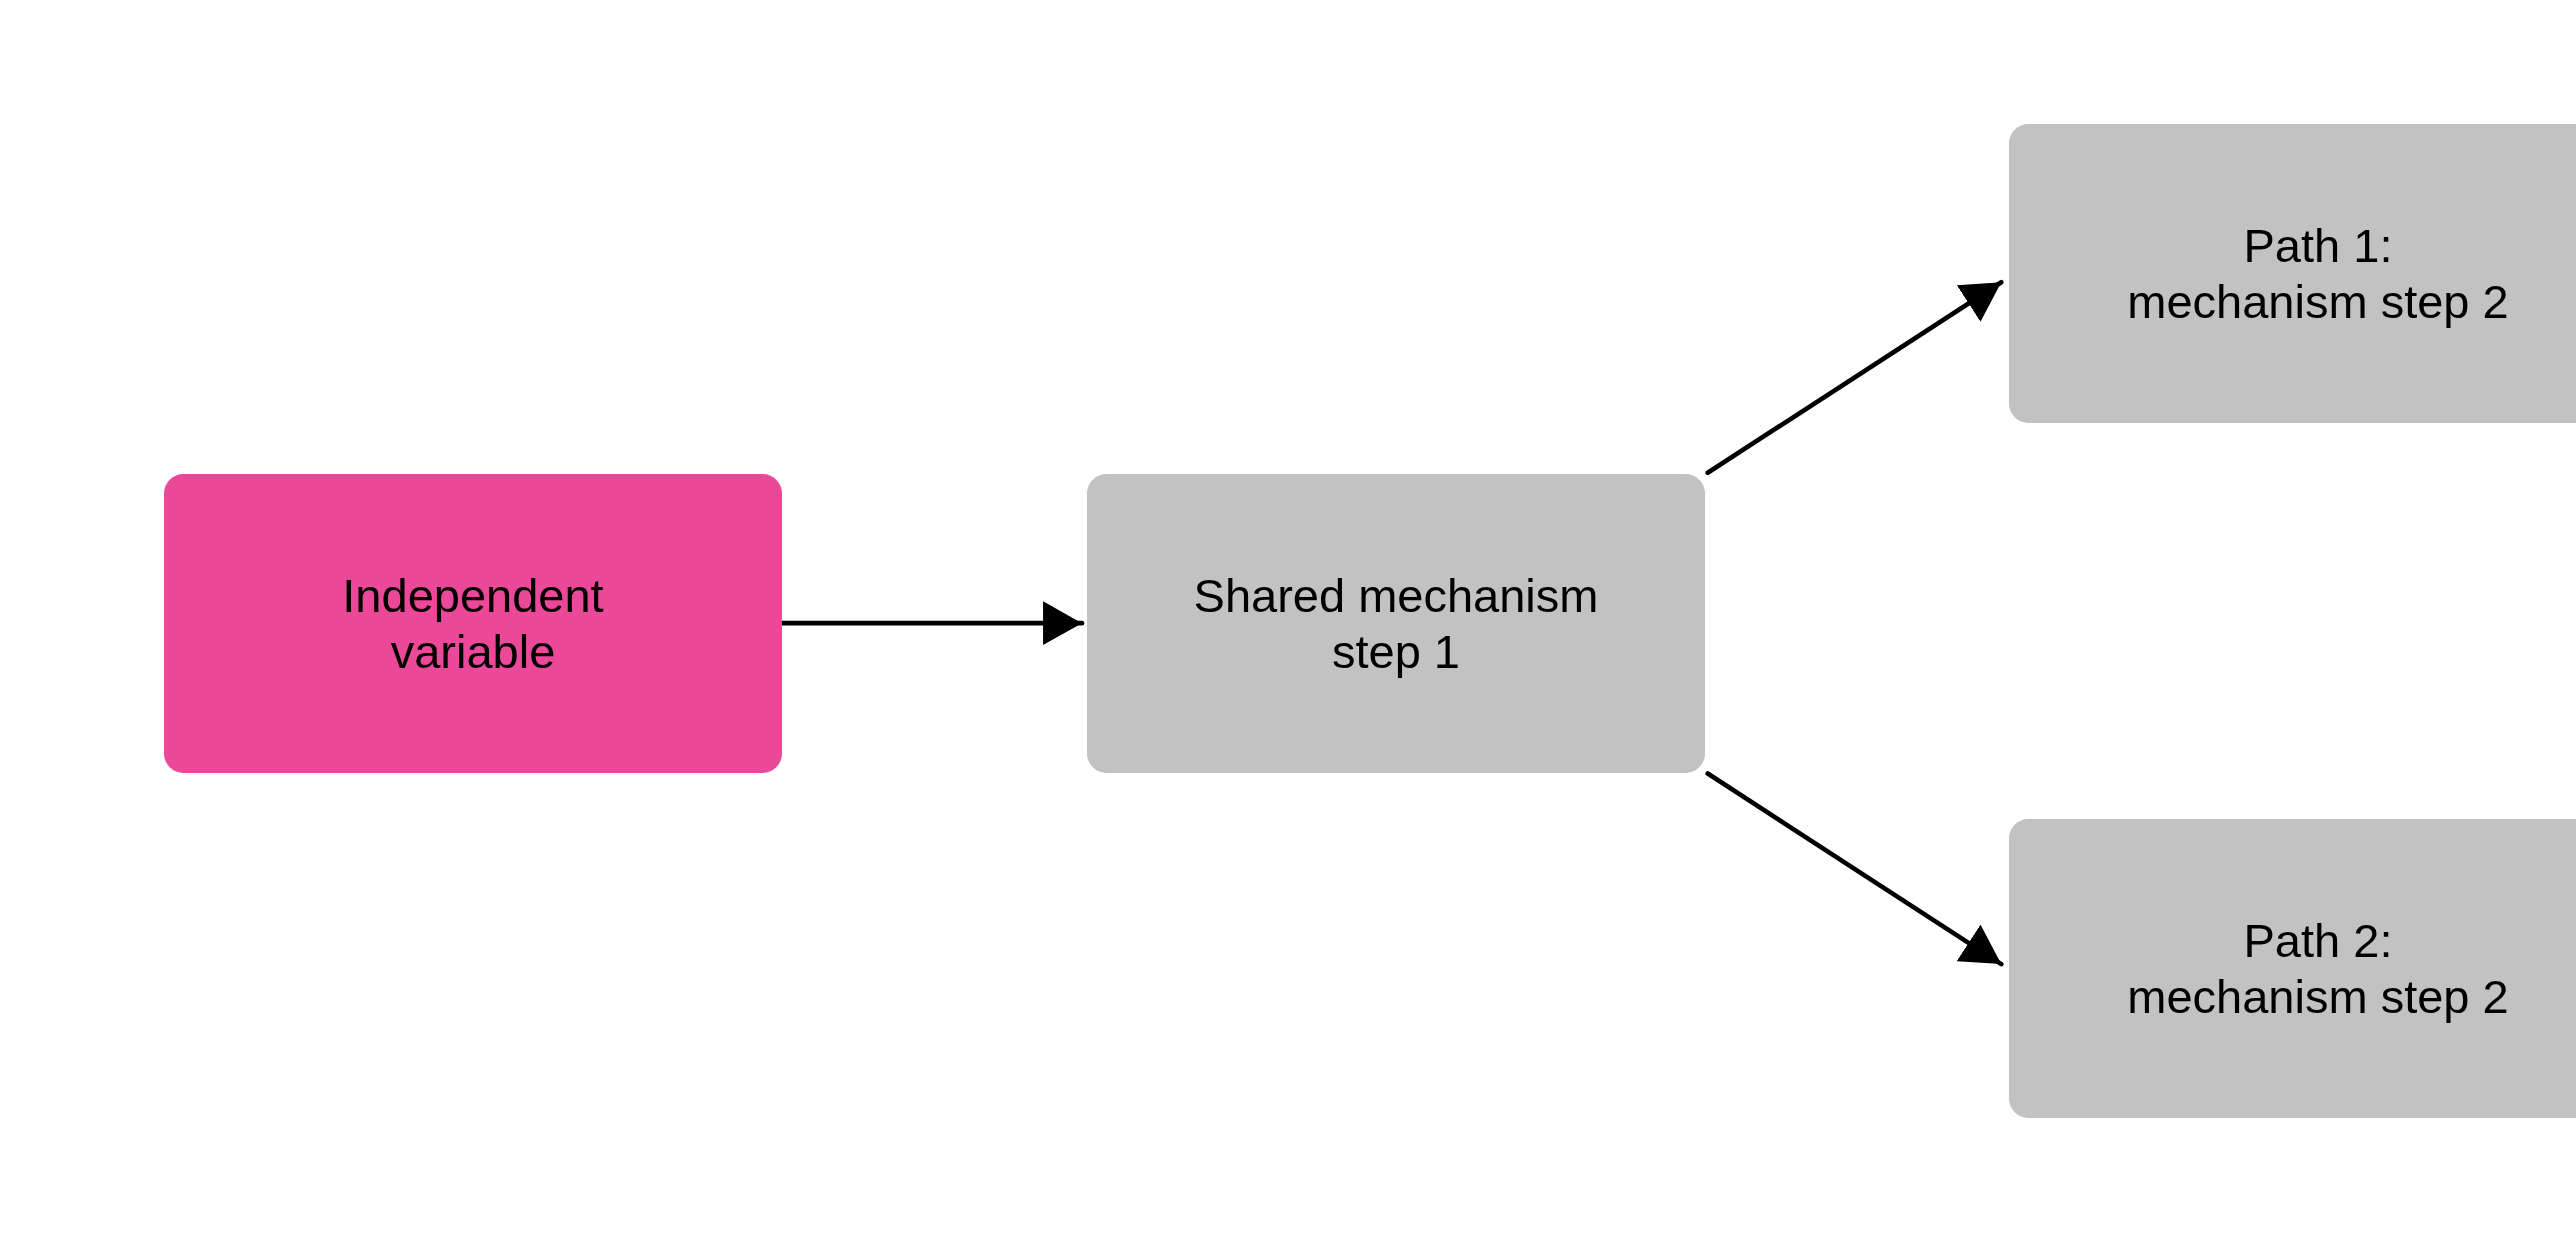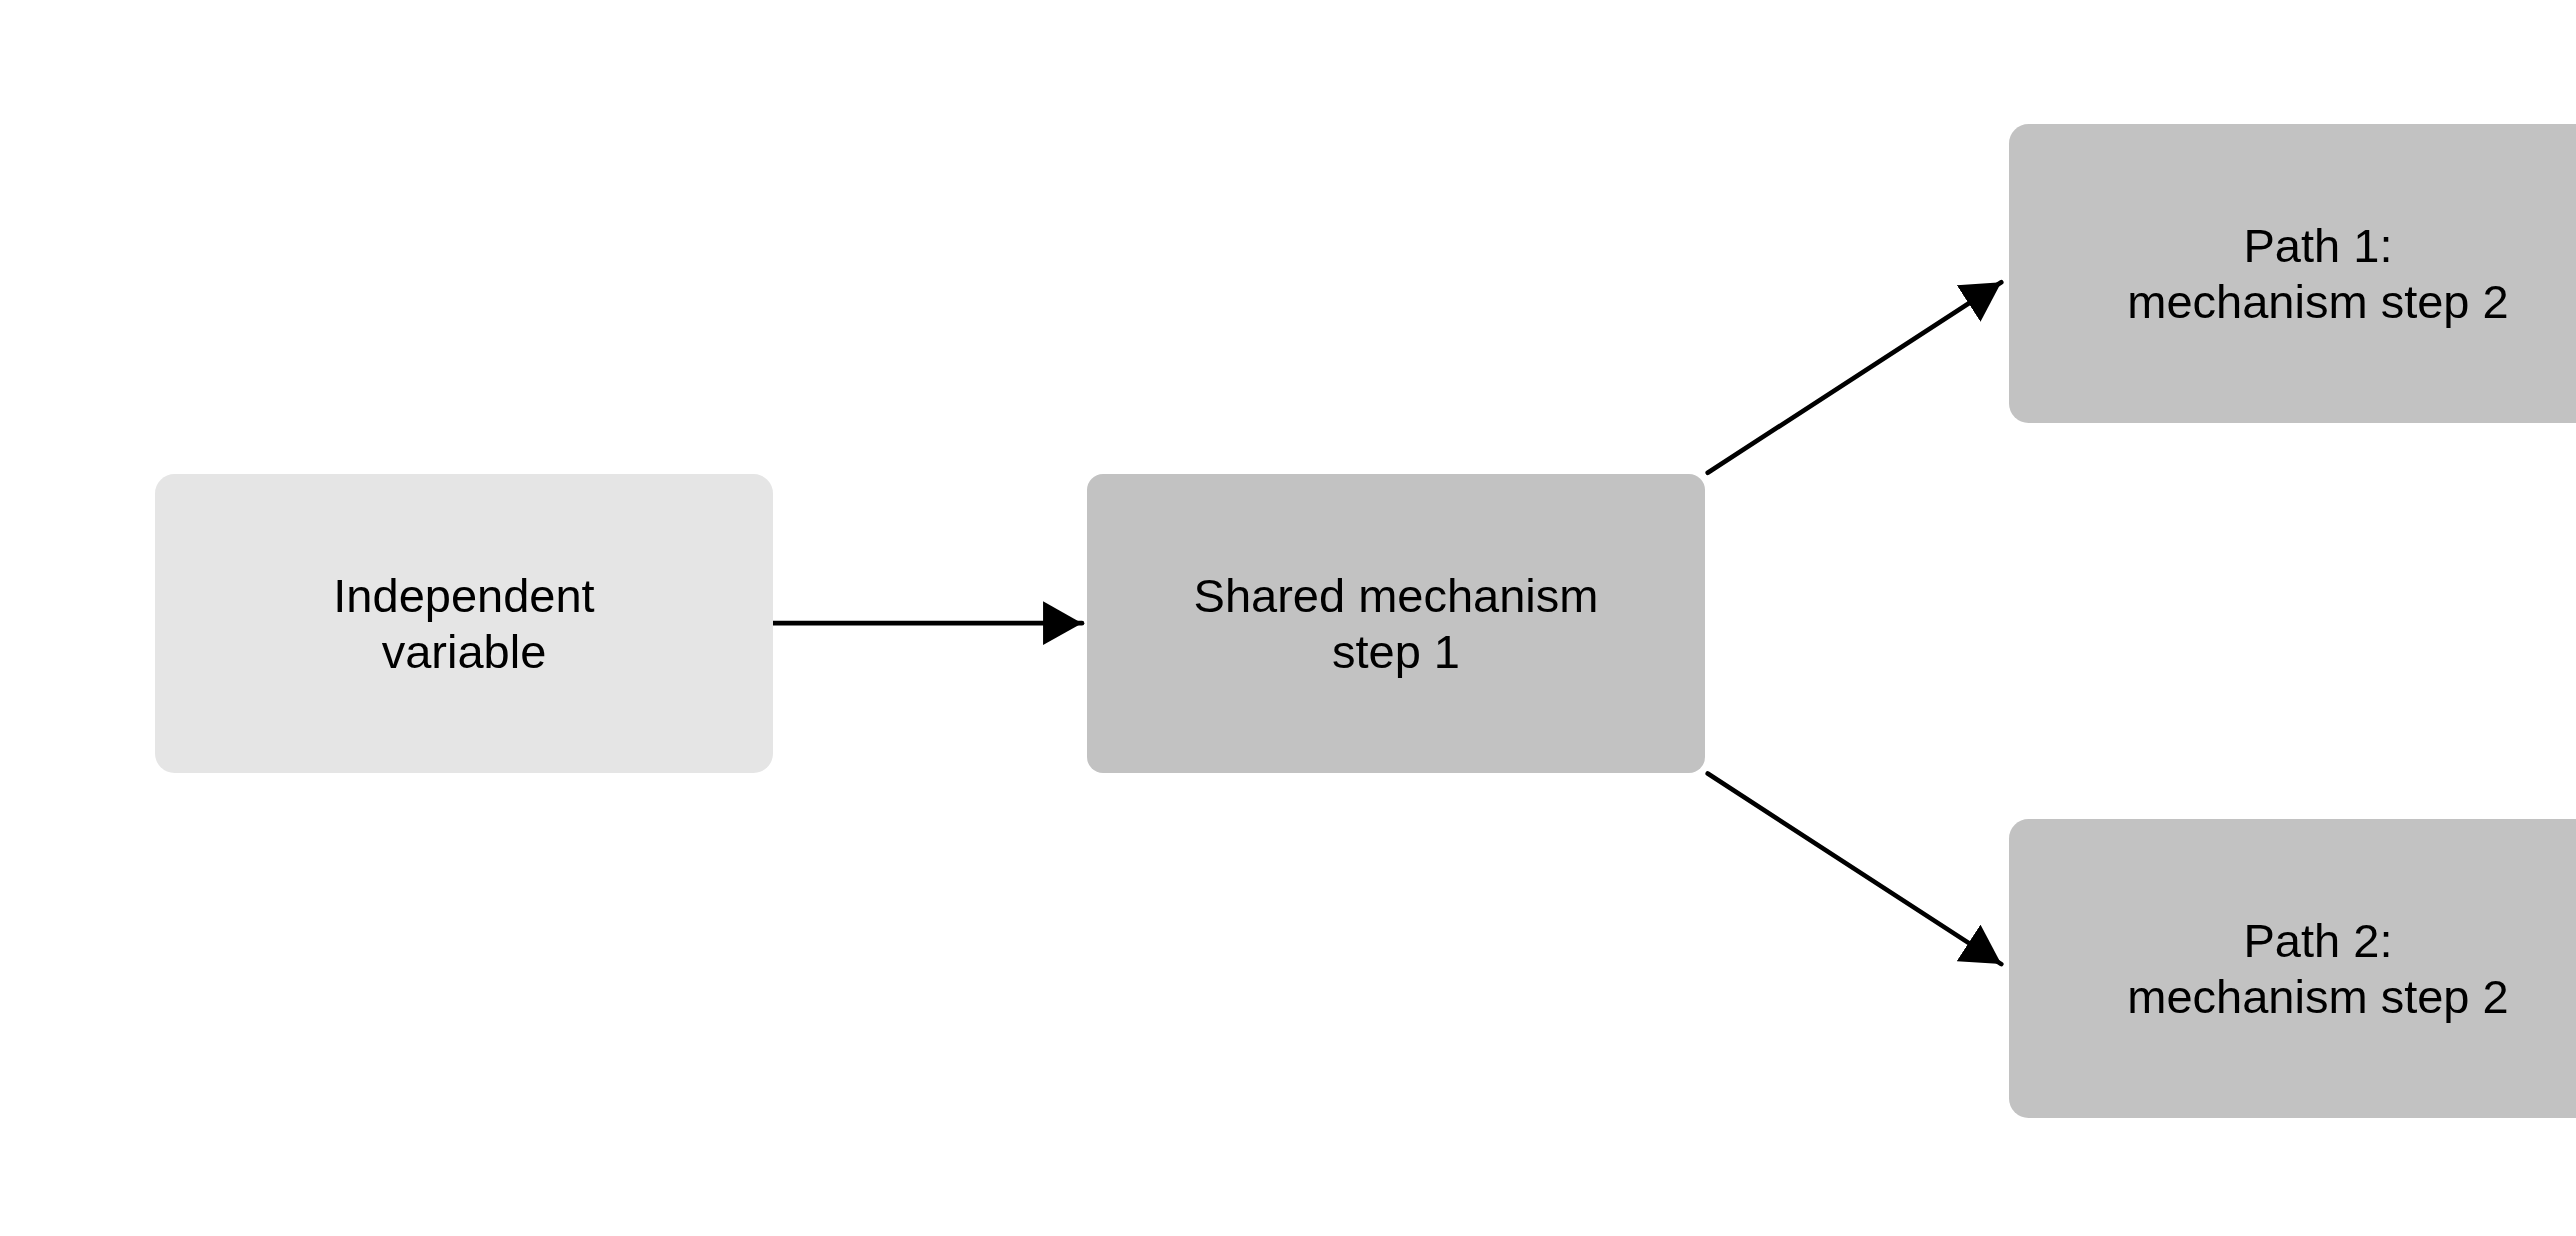--- a/index.html
+++ b/index.html
@@ -33,26 +33,26 @@
     display: flex;
     align-items: center;
     justify-content: center;
     text-align: center;
     white-space: pre-line;
     font-size: 47px;
     line-height: 1.18;
     color: #000000;
     letter-spacing: 0;
   }
-  .node.dark  { background: #e5e5e5; }
+  .node.dark  { background: #ec4899; margin-left: 9px; }
   .node.light { background: #c2c2c2; }
 
   
   #node-independent { left: 155px;  top: 474px;  width: 618px; height: 299px; }
-  #node-shared      { left: 1087px; top: 474px;  width: 618px; height: 299px; border-radius: 16px; }
+  #node-shared      { left: 1087px; top: 474px;  width: 618px; height: 299px; }
   #node-path1       { left: 2009px; top: 124px;  width: 618px; height: 299px; }
   #node-path2       { left: 2009px; top: 819px; width: 618px; height: 299px; }
 
   .edge {
     stroke: #000000;
     stroke-width: 9;
     stroke-linecap: round;
     fill: none;
   }
 </style>

